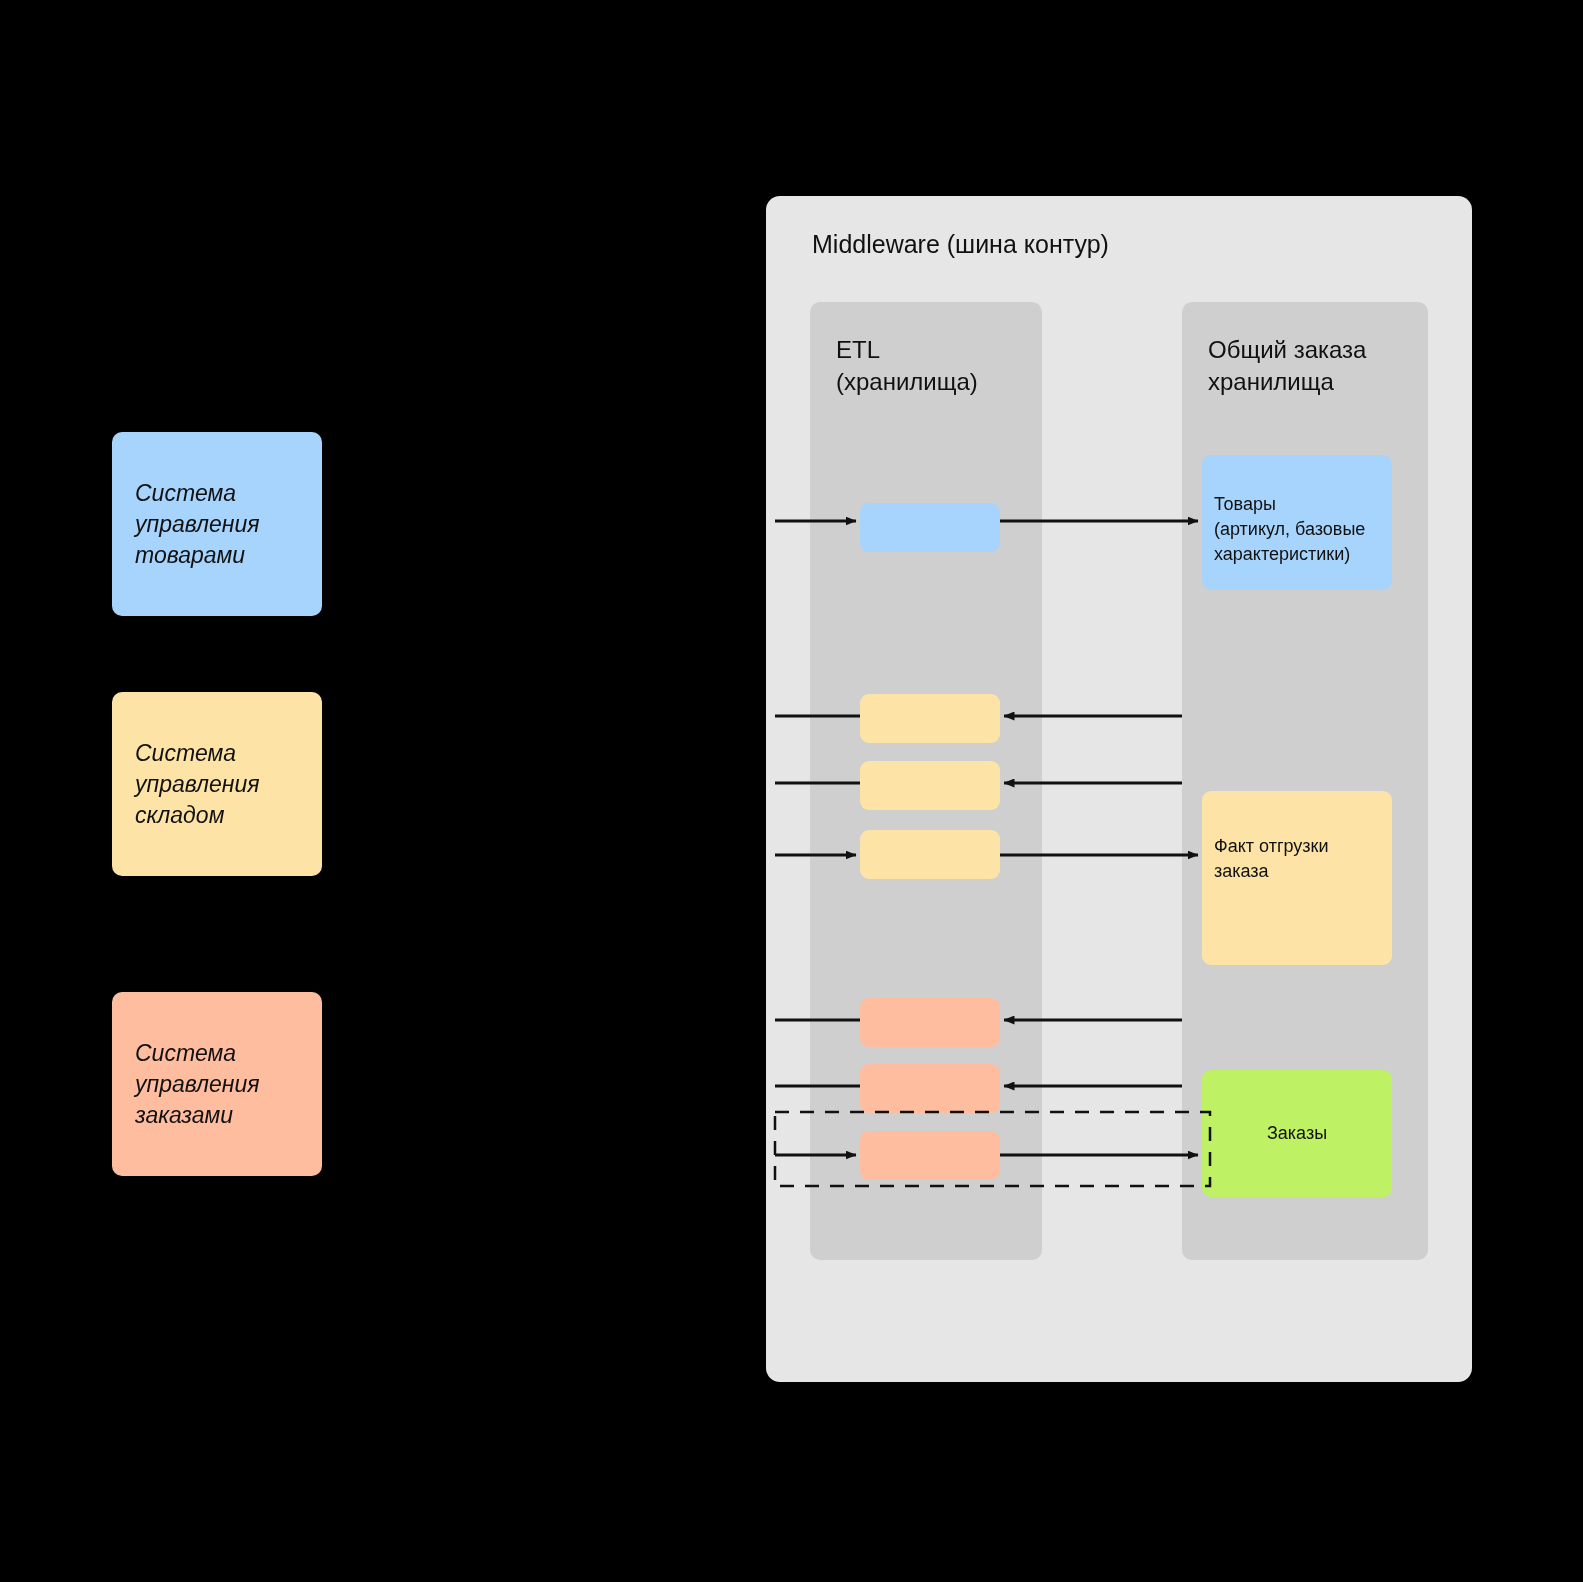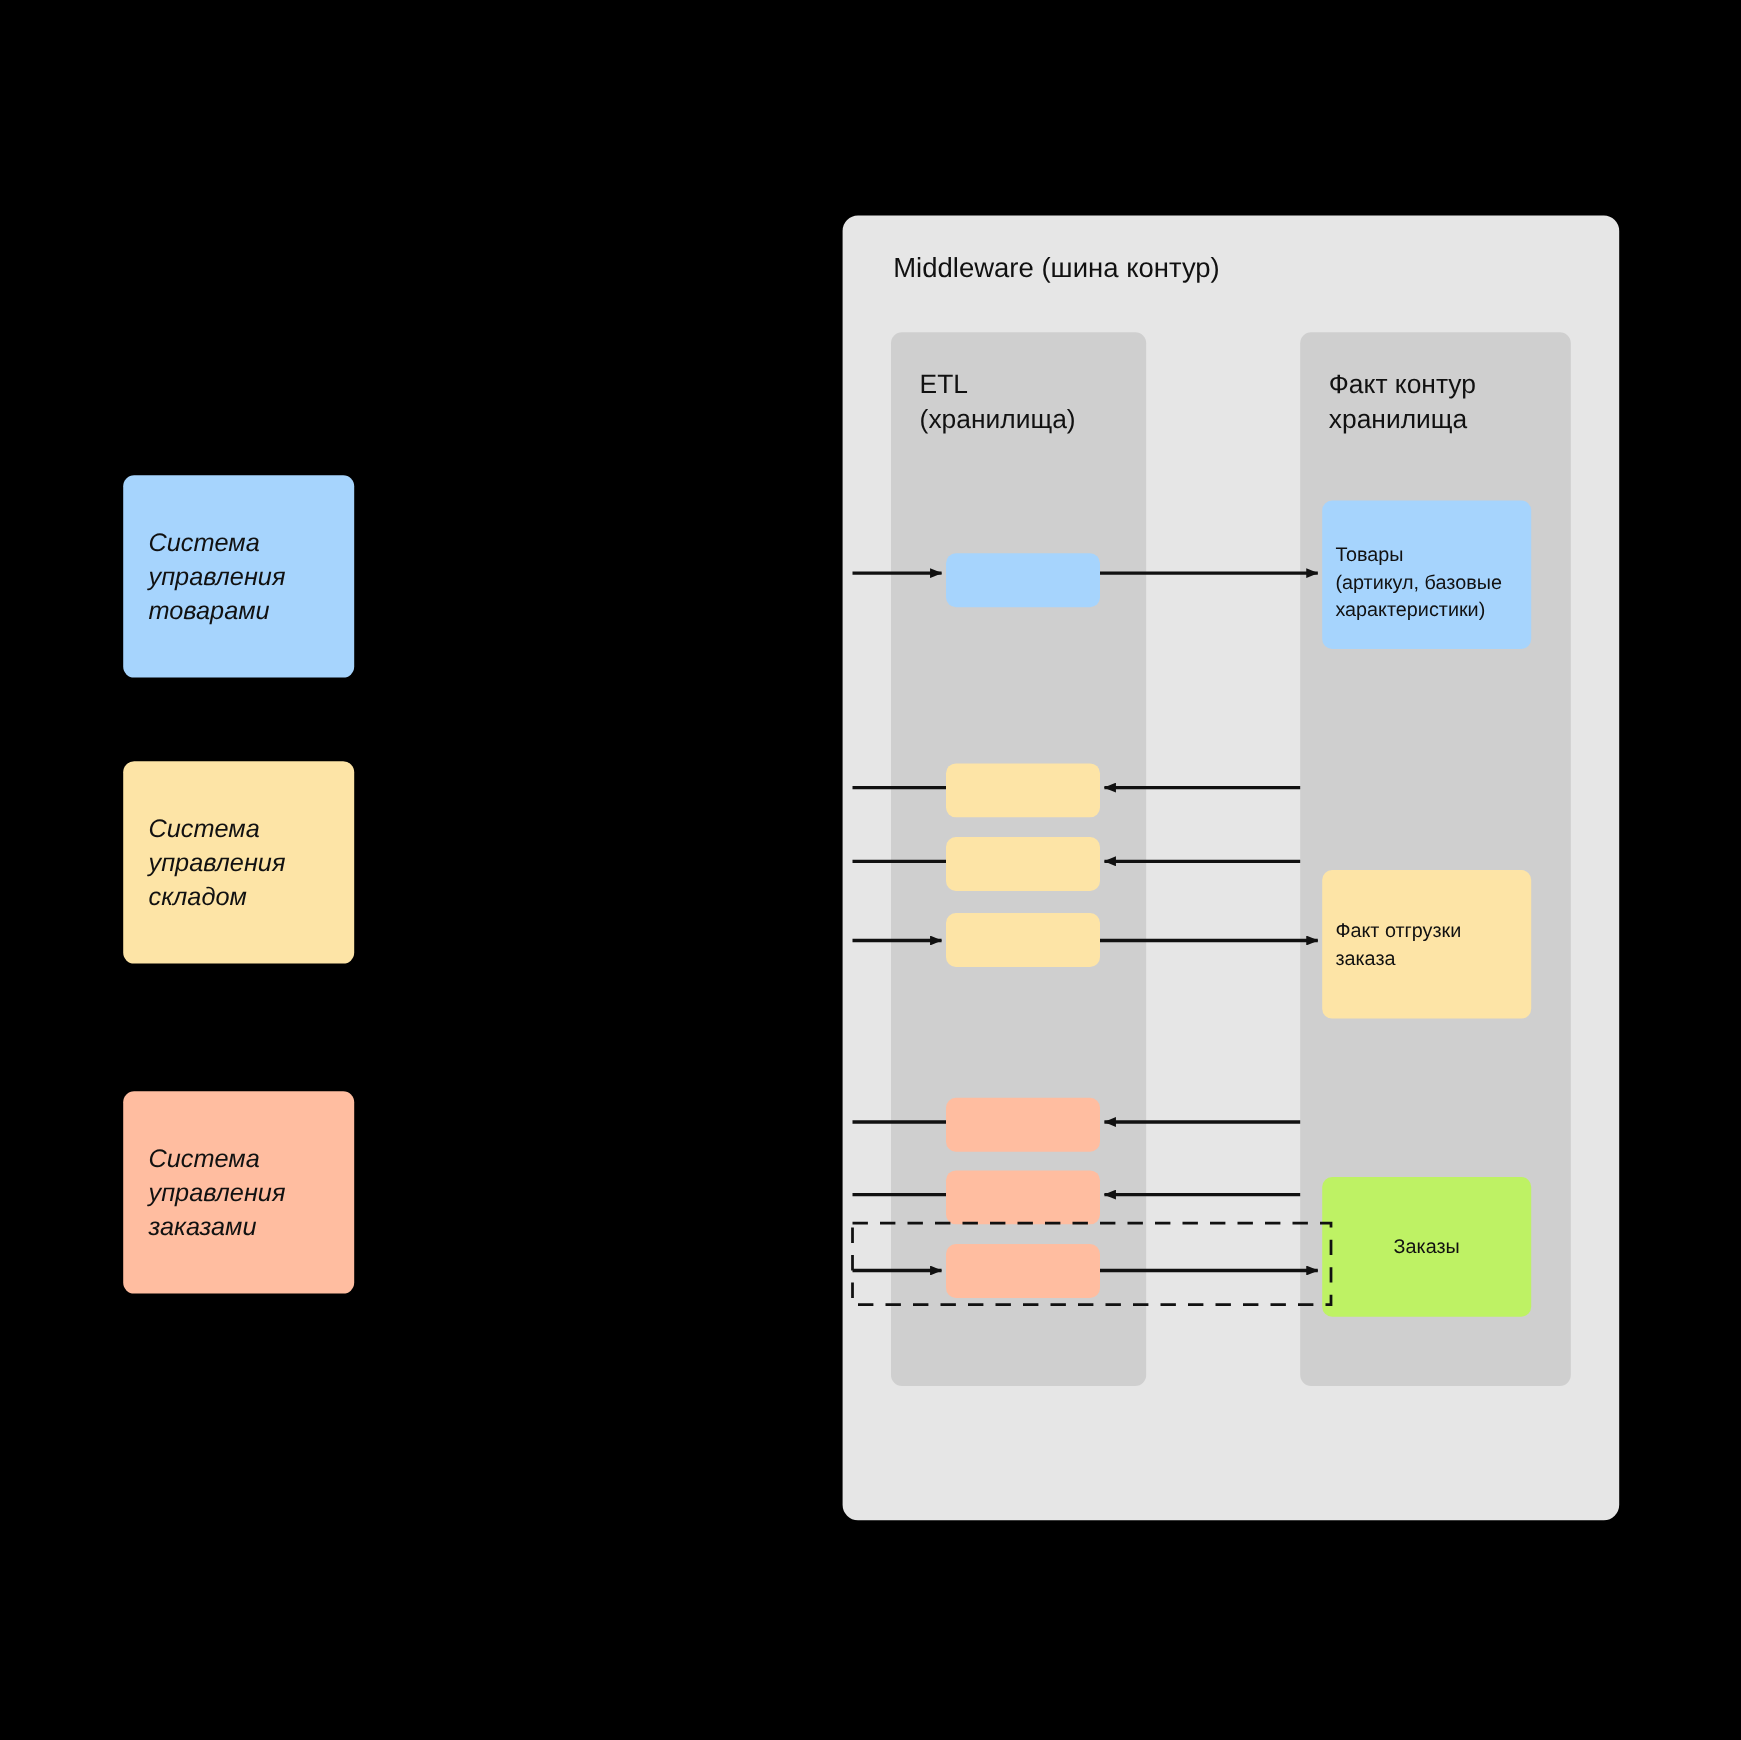--- a/index.html
+++ b/index.html
@@ -125,40 +125,40 @@
 
   <div id="middleware-panel">
     <div id="middleware-title">Middleware (шина контур)</div>
 
     <div class="col-panel" style="left: 44px; top: 106px; width: 232px; height: 958px;">
       <div class="col-title" style="left: 26px; top: 32px;">ETL
 (хранилища)</div>
     </div>
 
     <div class="col-panel" style="left: 416px; top: 106px; width: 246px; height: 958px;">
-      <div class="col-title" style="left: 26px; top: 32px;">Факт контур
+      <div class="col-title" style="left: 26px; top: 32px;">Общий заказа
 хранилища</div>
     </div>
   </div>
 
   <div class="etl-chip" style="left: 860px; top: 503px; width: 140px; height: 49px; background: rgb(166, 212, 253);"></div>
   <div class="etl-chip" style="left: 860px; top: 694px; width: 140px; height: 49px; background: rgb(253, 228, 166);"></div>
   <div class="etl-chip" style="left: 860px; top: 761px; width: 140px; height: 49px; background: rgb(253, 228, 166);"></div>
   <div class="etl-chip" style="left: 860px; top: 830px; width: 140px; height: 49px; background: rgb(253, 228, 166);"></div>
   <div class="etl-chip" style="left: 860px; top: 998px; width: 140px; height: 49px; background: rgb(255, 189, 160);"></div>
   <div class="etl-chip" style="left: 860px; top: 1064px; width: 140px; height: 49px; background: rgb(255, 189, 160);"></div>
   <div class="etl-chip" style="left: 860px; top: 1131px; width: 140px; height: 49px; background: rgb(255, 189, 160);"></div>
 
   <div class="store-box" style="left: 1202px; top: 455px; width: 190px; height: 135px; background: rgb(166, 212, 253);">
     <span class="store-label" style="left: 12px; top: 37px;">Товары
 (артикул, базовые
 характеристики)</span>
   </div>
 
-  <div class="store-box" style="left: 1202px; top: 791px; width: 190px; height: 135px; background: rgb(253, 228, 166);">
+  <div class="store-box" style="left: 1202px; top: 791px; width: 190px; height: 174px; background: rgb(253, 228, 166);">
     <span class="store-label" style="left: 12px; top: 43px;">Факт отгрузки
 заказа</span>
   </div>
 
   <div class="store-box" style="left: 1202px; top: 1070px; width: 190px; height: 127px; background: #bef264;">
     <span class="store-label centered" style="left: 0px; top: 51px;">Заказы</span>
   </div>
 
   <svg id="wires" viewBox="0 0 1583 1582" xmlns="http://www.w3.org/2000/svg">
     <defs>

